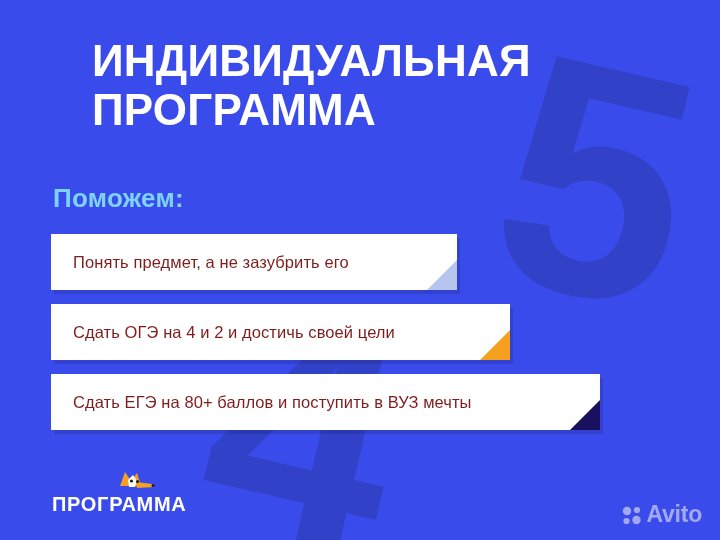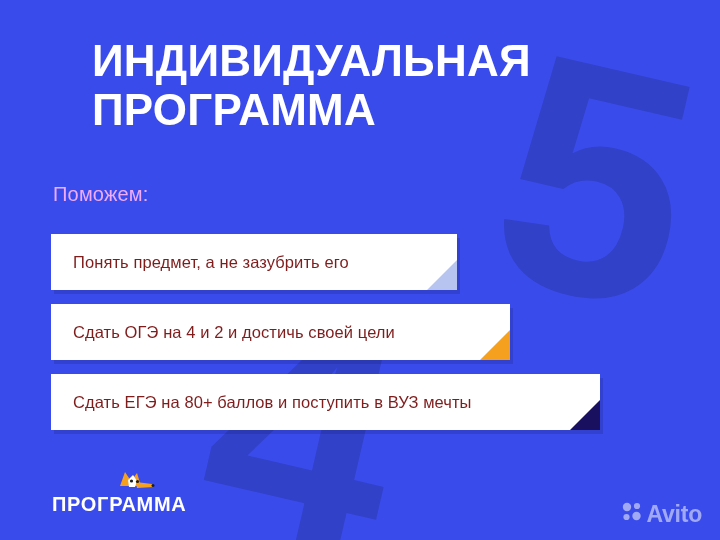--- a/index.html
+++ b/index.html
@@ -60,23 +60,23 @@
     text-transform: uppercase;
     white-space: pre-line;
     margin-left: 40px;
   }
 
   
   .subhead {
     position: absolute;
     left: 53px;
     top: 183px;
-    color: #f0abfc;
-    font-size: 20px;
-    font-weight: 400;
+    color: #7dd3fc;
+    font-size: 26px;
+    font-weight: 700;
     letter-spacing: 0.01em;
   }
 
   
   .cards {
     position: absolute;
     left: 51px;
     top: 234px;
   }
   .card {
@@ -146,21 +146,21 @@
     width: 40px;
     height: 22px;
   }
 
   
   .avito {
     position: absolute;
     right: 18px;
     bottom: 12px;
     display: flex;
-    align-items: flex-start;
+    align-items: center;
     gap: 5px;
     opacity: 0.52;
   }
   .avito-dots {
     width: 20px;
     height: 20px;
     position: relative;
   }
   .avito-word {
     color: #FFFFFF;

